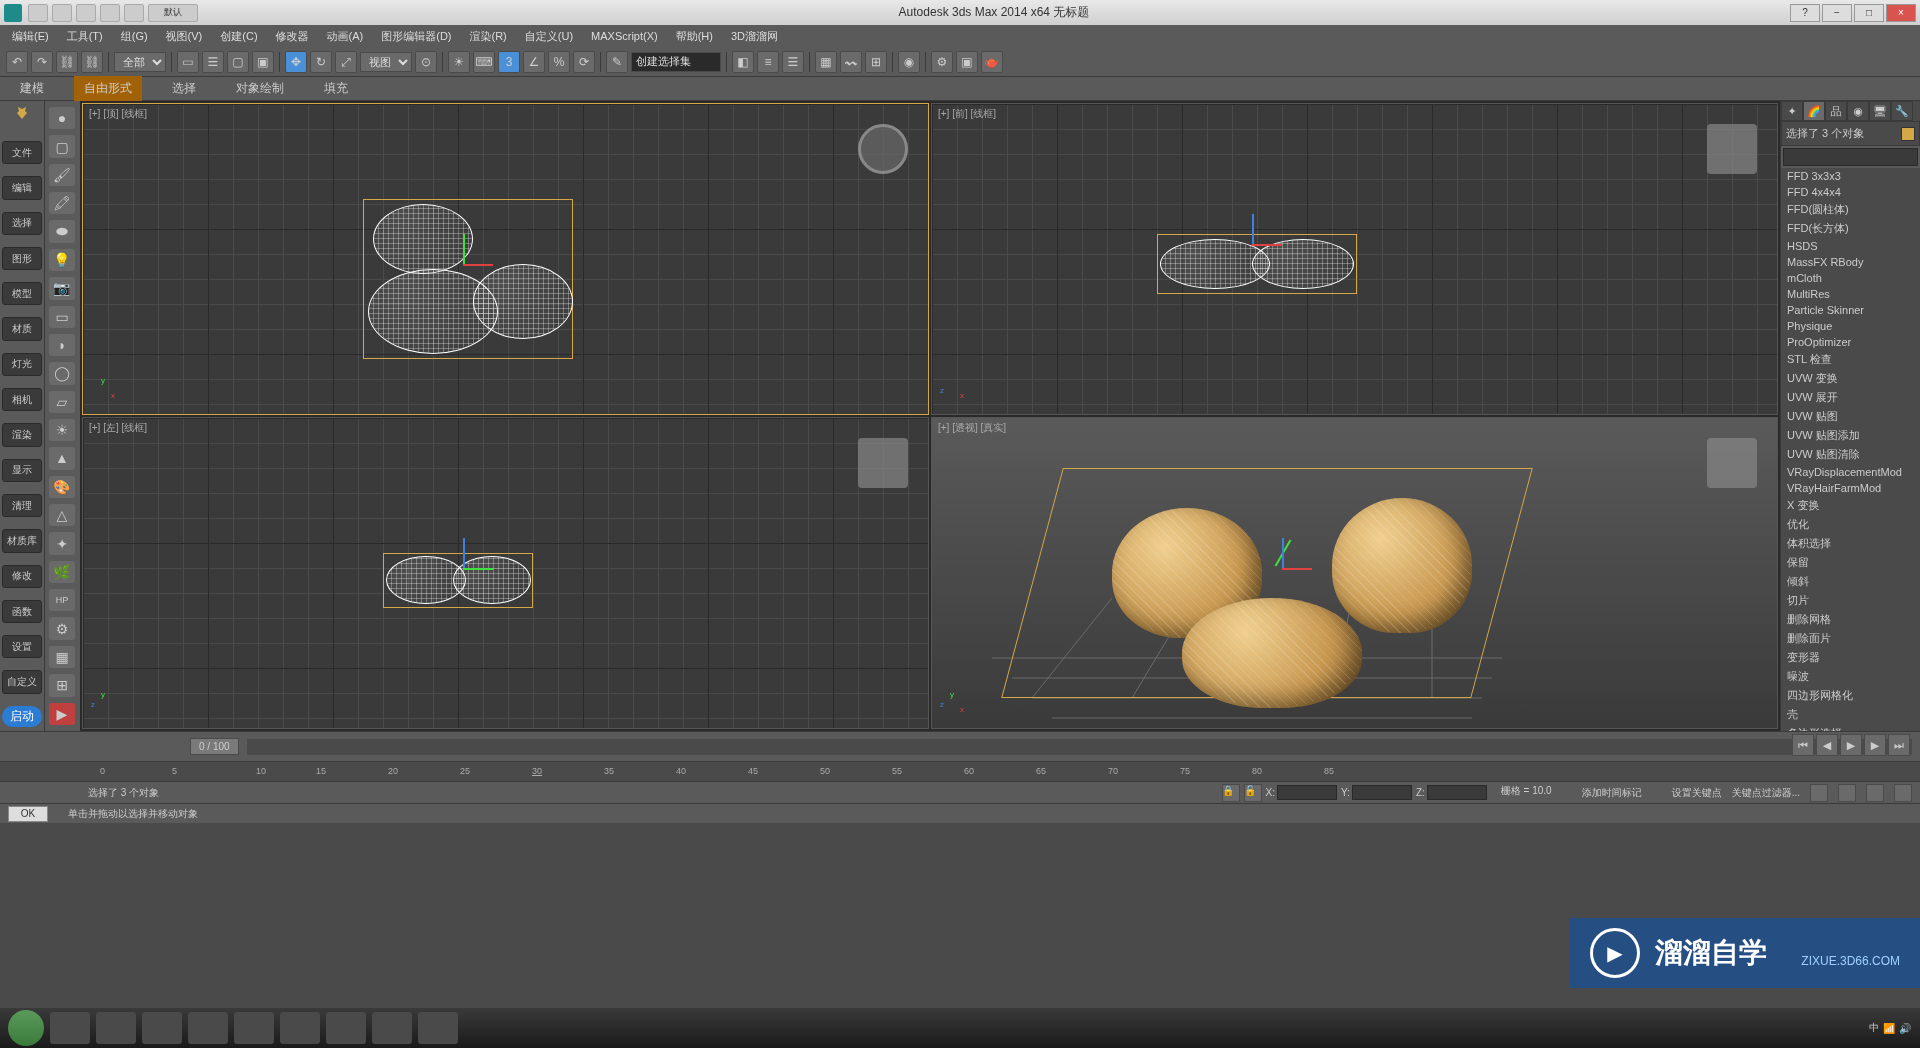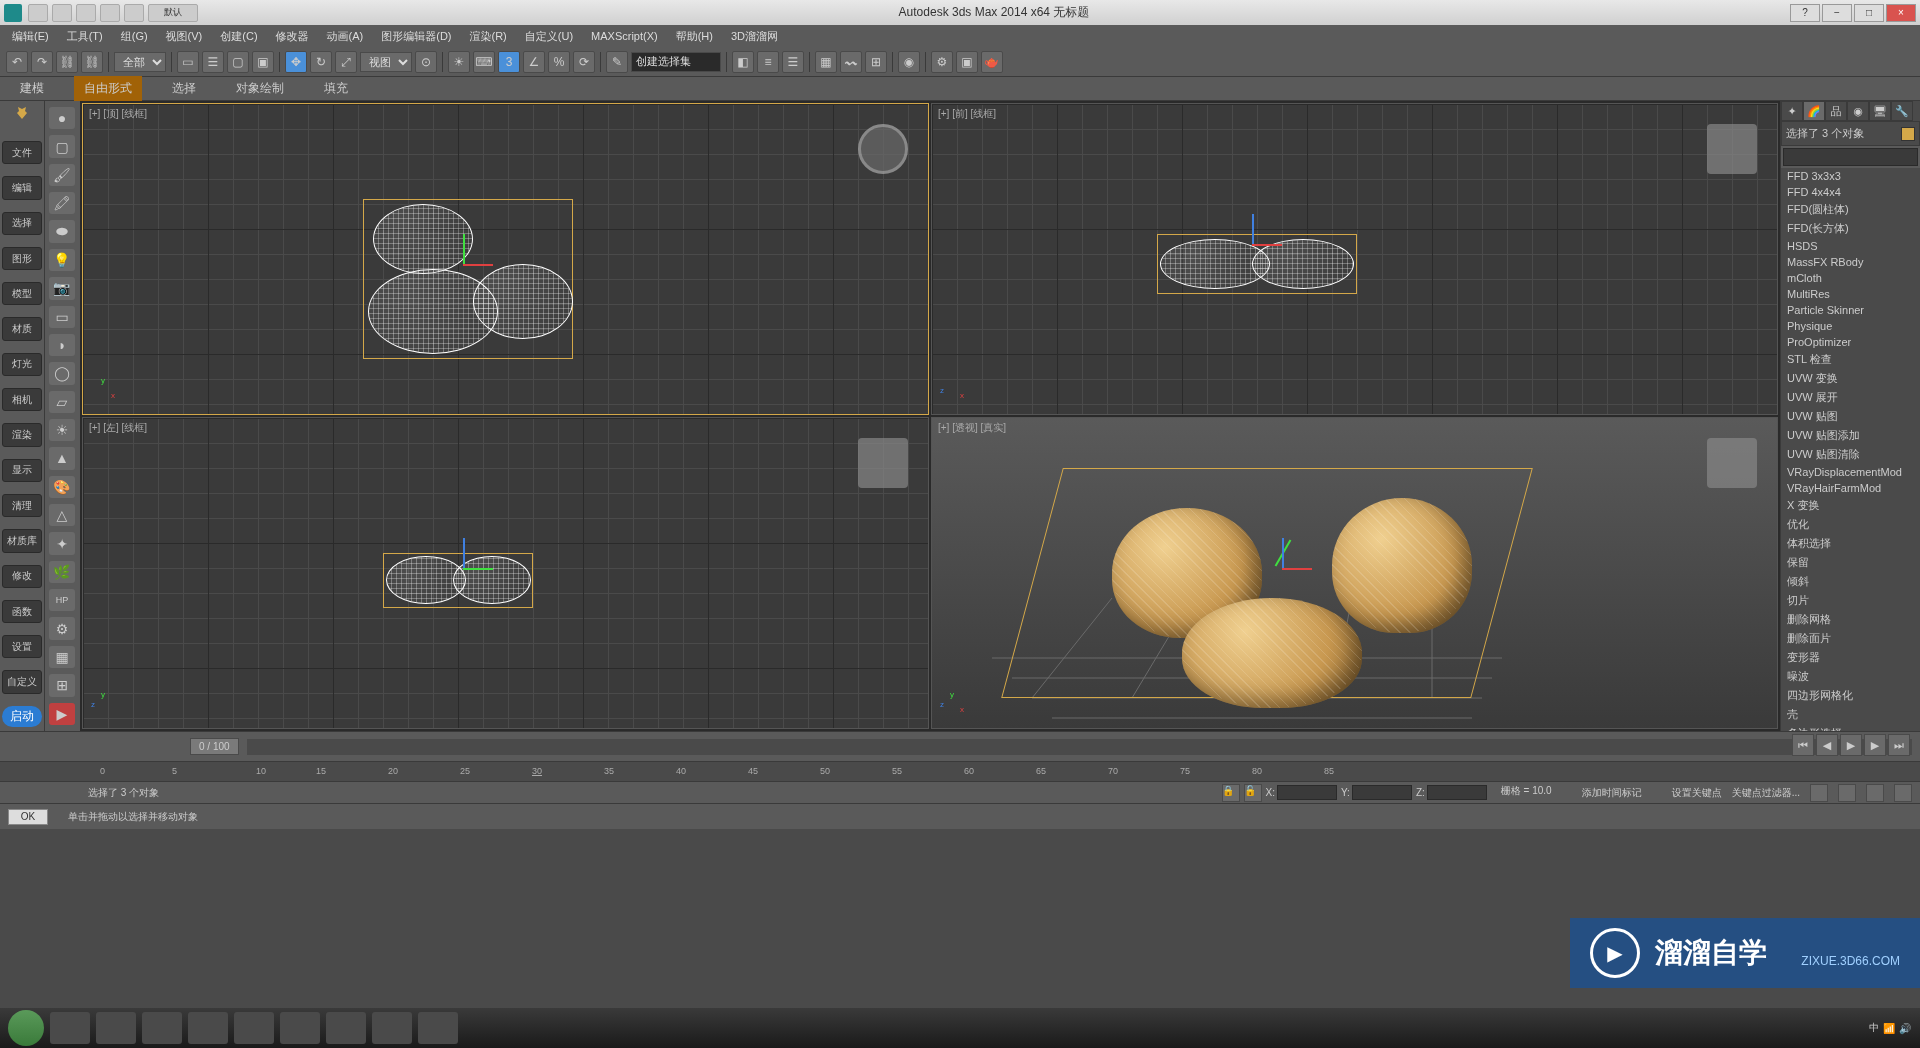--- a/index.html
+++ b/index.html
@@ -101,21 +101,21 @@
 .timeline-ruler .tick { position: absolute; font-size: 9px; color: #aaa; top: 4px; }
 .playback-controls { position: absolute; right: 10px; top: -28px; display: flex; gap: 2px; }
 .playback-controls .pb-btn { width: 22px; height: 22px; background: #6a6a6a; border: 1px solid #4a4a4a; display: flex; align-items: center; justify-content: center; }
 
 
 .status-bar { height: 22px; background: #5a5a5a; display: flex; align-items: center; padding: 0 8px; gap: 10px; font-size: 10px; border-top: 1px solid #3a3a3a; }
 .status-bar .coord-group { display: flex; gap: 4px; margin-left: auto; }
 .status-bar .coord-field { display: flex; align-items: center; gap: 2px; }
 .status-bar .coord-field input { width: 60px; background: #3a3a3a; border: 1px solid #2a2a2a; color: #ccc; font-size: 10px; padding: 1px 4px; }
 .status-bar .status-btn { width: 18px; height: 18px; background: #6a6a6a; border: 1px solid #4a4a4a; }
-.prompt-bar { height: 26px; background: #5a5a5a; display: flex; align-items: center; padding: 0 8px; font-size: 10px; border-top: 1px solid #3a3a3a; }
+.prompt-bar { height: 20px; background: #5a5a5a; display: flex; align-items: center; padding: 0 8px; font-size: 10px; border-top: 1px solid #3a3a3a; }
 .prompt-bar .ok-btn { width: 40px; height: 16px; background: #ddd; color: #333; display: flex; align-items: center; justify-content: center; margin-right: 20px; border: 1px solid #888; }
 
 
 .watermark { position: absolute; right: 0; bottom: 60px; width: 350px; height: 70px; background: rgba(30, 80, 140, 0.85); display: flex; align-items: center; padding: 0 20px; gap: 15px; z-index: 100; }
 .watermark .logo-circle { width: 50px; height: 50px; border: 3px solid white; border-radius: 50%; display: flex; align-items: center; justify-content: center; color: white; font-size: 20px; }
 .watermark .wm-text { color: white; font-size: 28px; font-weight: bold; }
 .watermark .wm-url { color: #a0d0ff; font-size: 12px; position: absolute; bottom: 20px; right: 20px; }
 
 
 .taskbar { position: absolute; bottom: 0; left: 0; right: 0; height: 40px; background: linear-gradient(#3a3a3a, #1a1a1a); display: flex; align-items: center; padding: 0 8px; gap: 6px; }

